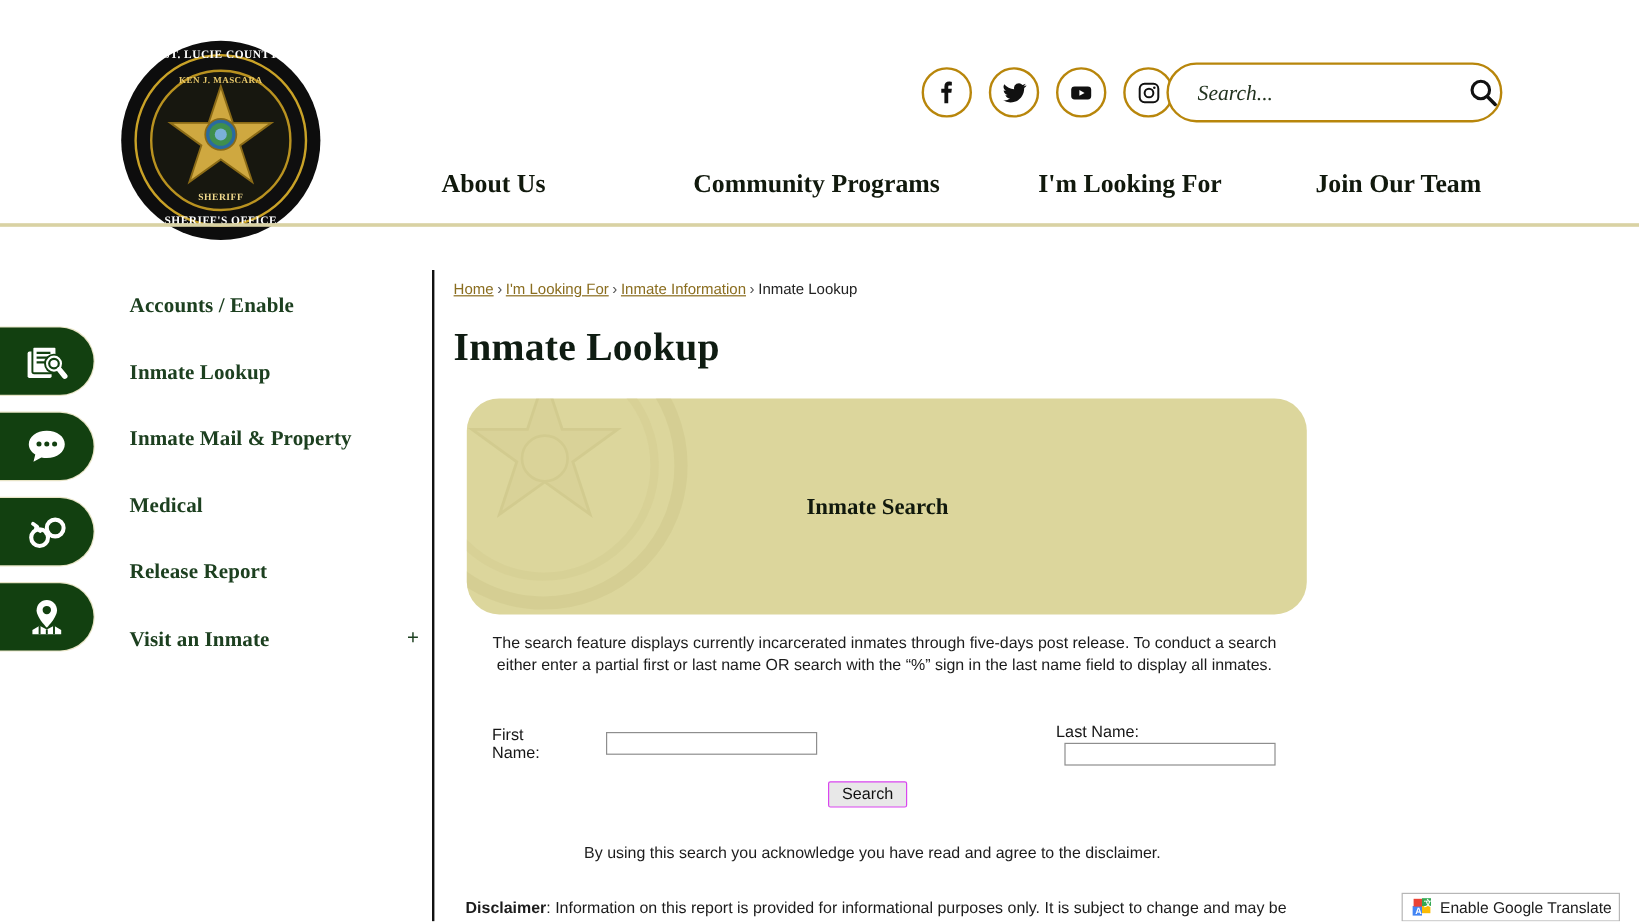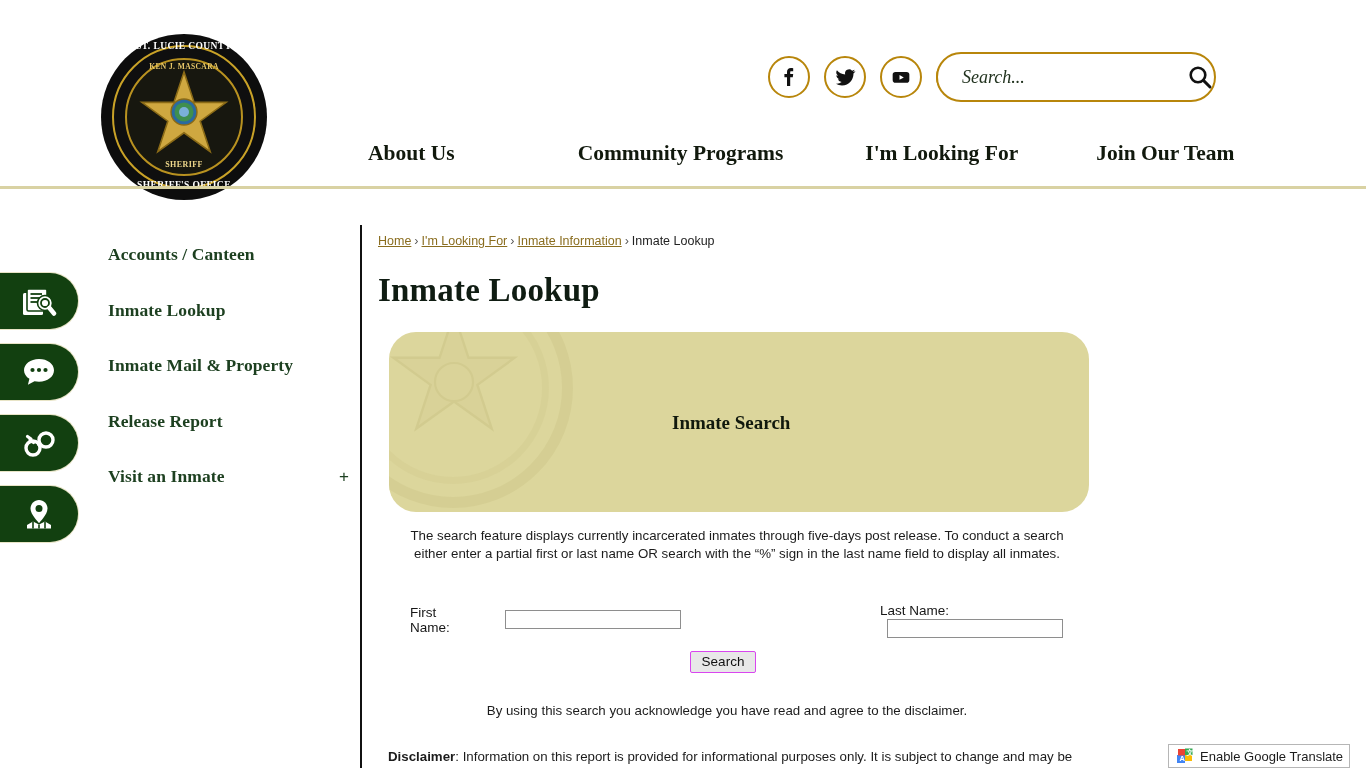--- a/index.html
+++ b/index.html
@@ -49,21 +49,21 @@
   .social-btn {
     width: 42px; height: 42px; border-radius: 50%;
     border: 2px solid #b8860b;
     display: flex; align-items: center; justify-content: center;
     background: #fff; cursor: pointer;
   }
   .social-btn svg { display:block; }
 
   
   #search-wrap {
-    position: absolute; left: 936px; top: 52px;
+    position: absolute; left: 972px; top: 52px;
     width: 280px; height: 50px;
     border: 2px solid #b8860b; border-radius: 26px;
     background: #fff; display: flex; align-items: center; padding: 0 16px 0 22px;
   }
   #search-input {
     flex: 1; border: none; outline: none; background: transparent;
     font-family: "Liberation Serif", serif; font-style: italic;
     font-size: 18px; color: #1b2b1b;
   }
   #search-input::placeholder { color: #22331f; opacity: 1; font-style: italic; }
@@ -300,27 +300,30 @@
         <path d="M6 27 L12 23.5 L18 26.5 L24 23.5 L30 27 L30 30.5 L6 30.5 Z" fill="#fff"></path>
         <line x1="12" y1="23.5" x2="12" y2="30.5" stroke="#124010" stroke-width="1.6"></line>
         <line x1="18" y1="26.5" x2="18" y2="30.5" stroke="#124010" stroke-width="1.6"></line>
         <line x1="24" y1="23.5" x2="24" y2="30.5" stroke="#124010" stroke-width="1.6"></line>
       </svg>
     </div>
   </div>
 
   <div id="sidebar">
     <div class="side-item">
-      <span class="side-label">Accounts / Canteen</span>
+      <span class="side-label">Accounts / Enable</span>
     </div>
     <div class="side-item">
       <span class="side-label">Inmate Lookup</span>
     </div>
     <div class="side-item">
       <span class="side-label">Inmate Mail &amp; Property</span>
+    </div>
+    <div class="side-item">
+      <span class="side-label">Medical</span>
     </div>
     <div class="side-item">
       <span class="side-label">Release Report</span>
     </div>
     <div class="side-item">
       <span class="side-label">Visit an Inmate</span>
       <span class="side-plus">+</span>
     </div>
   </div>
 

